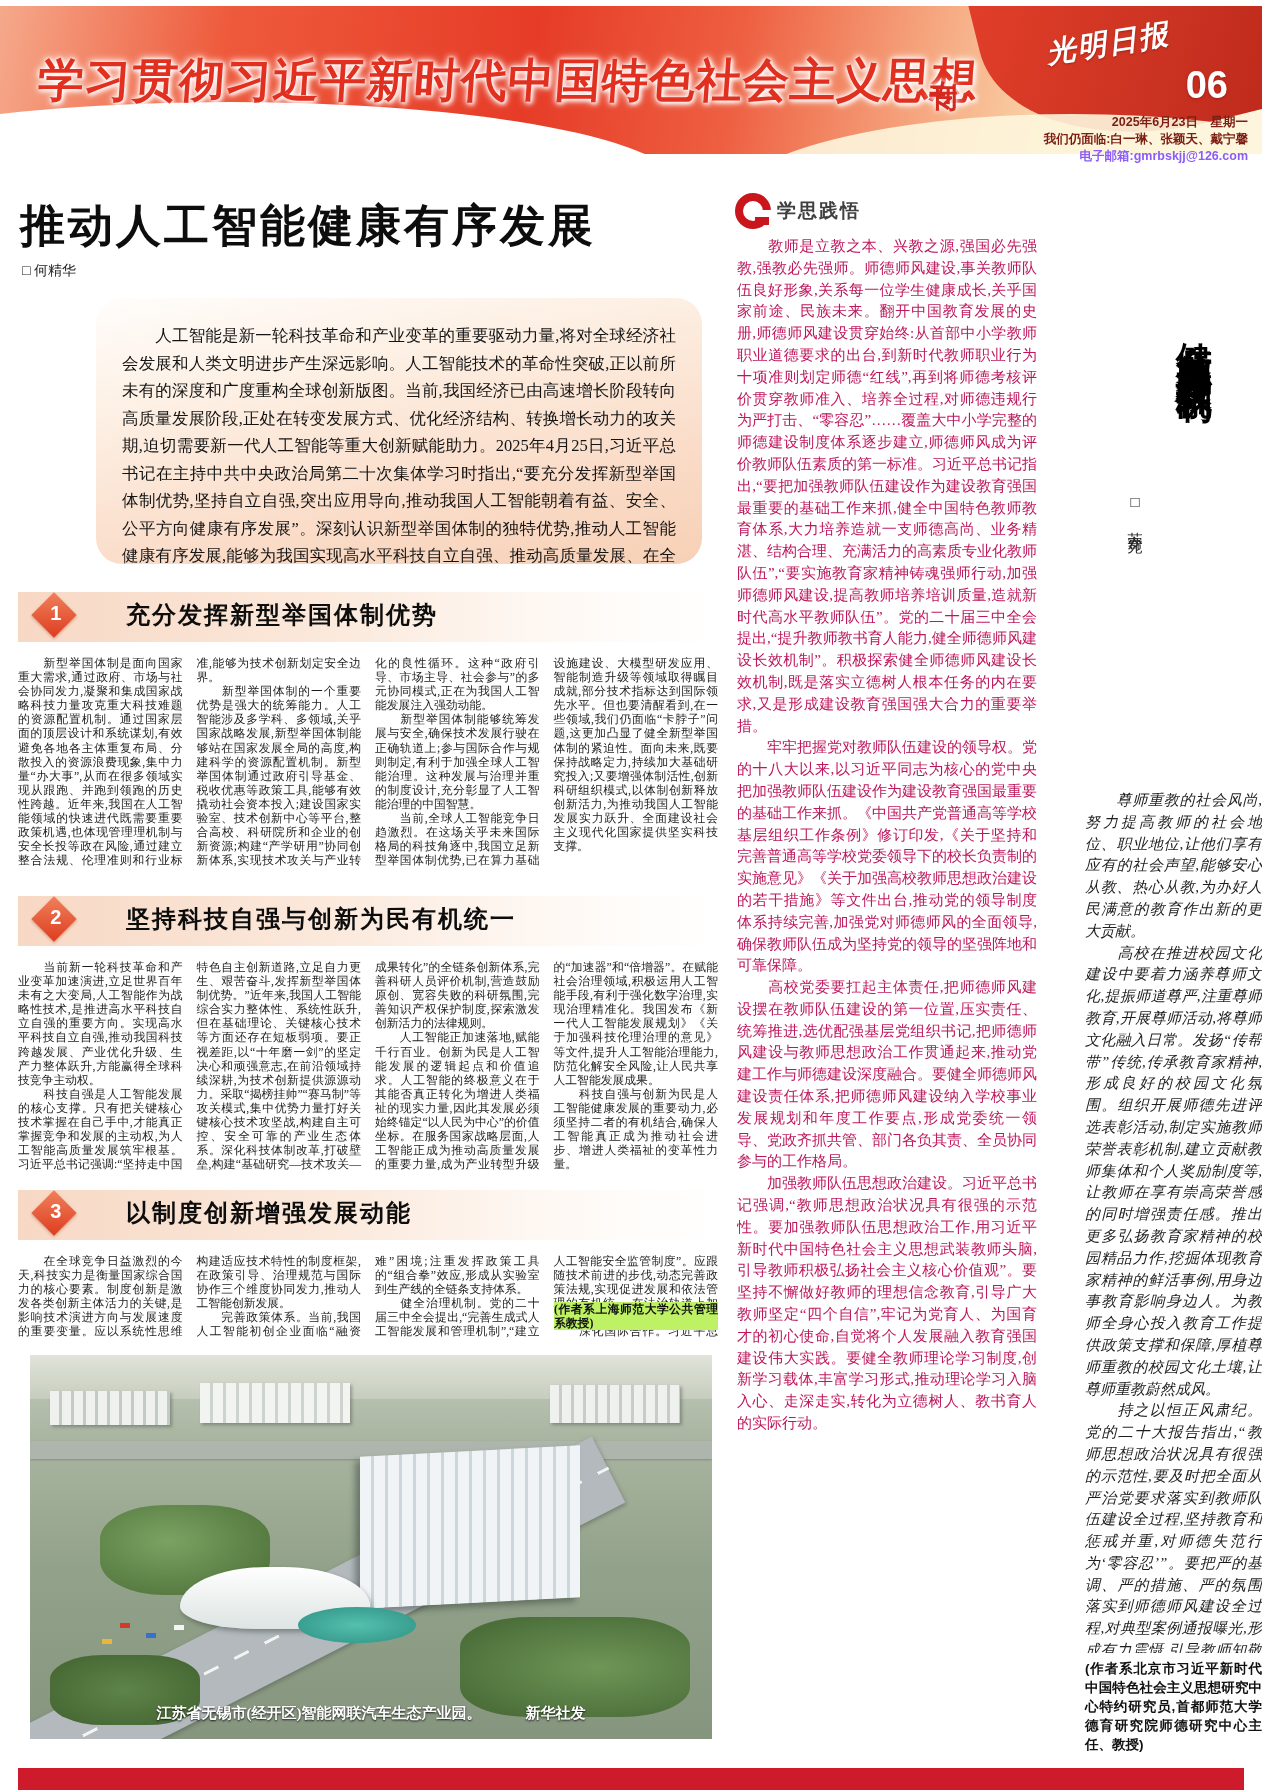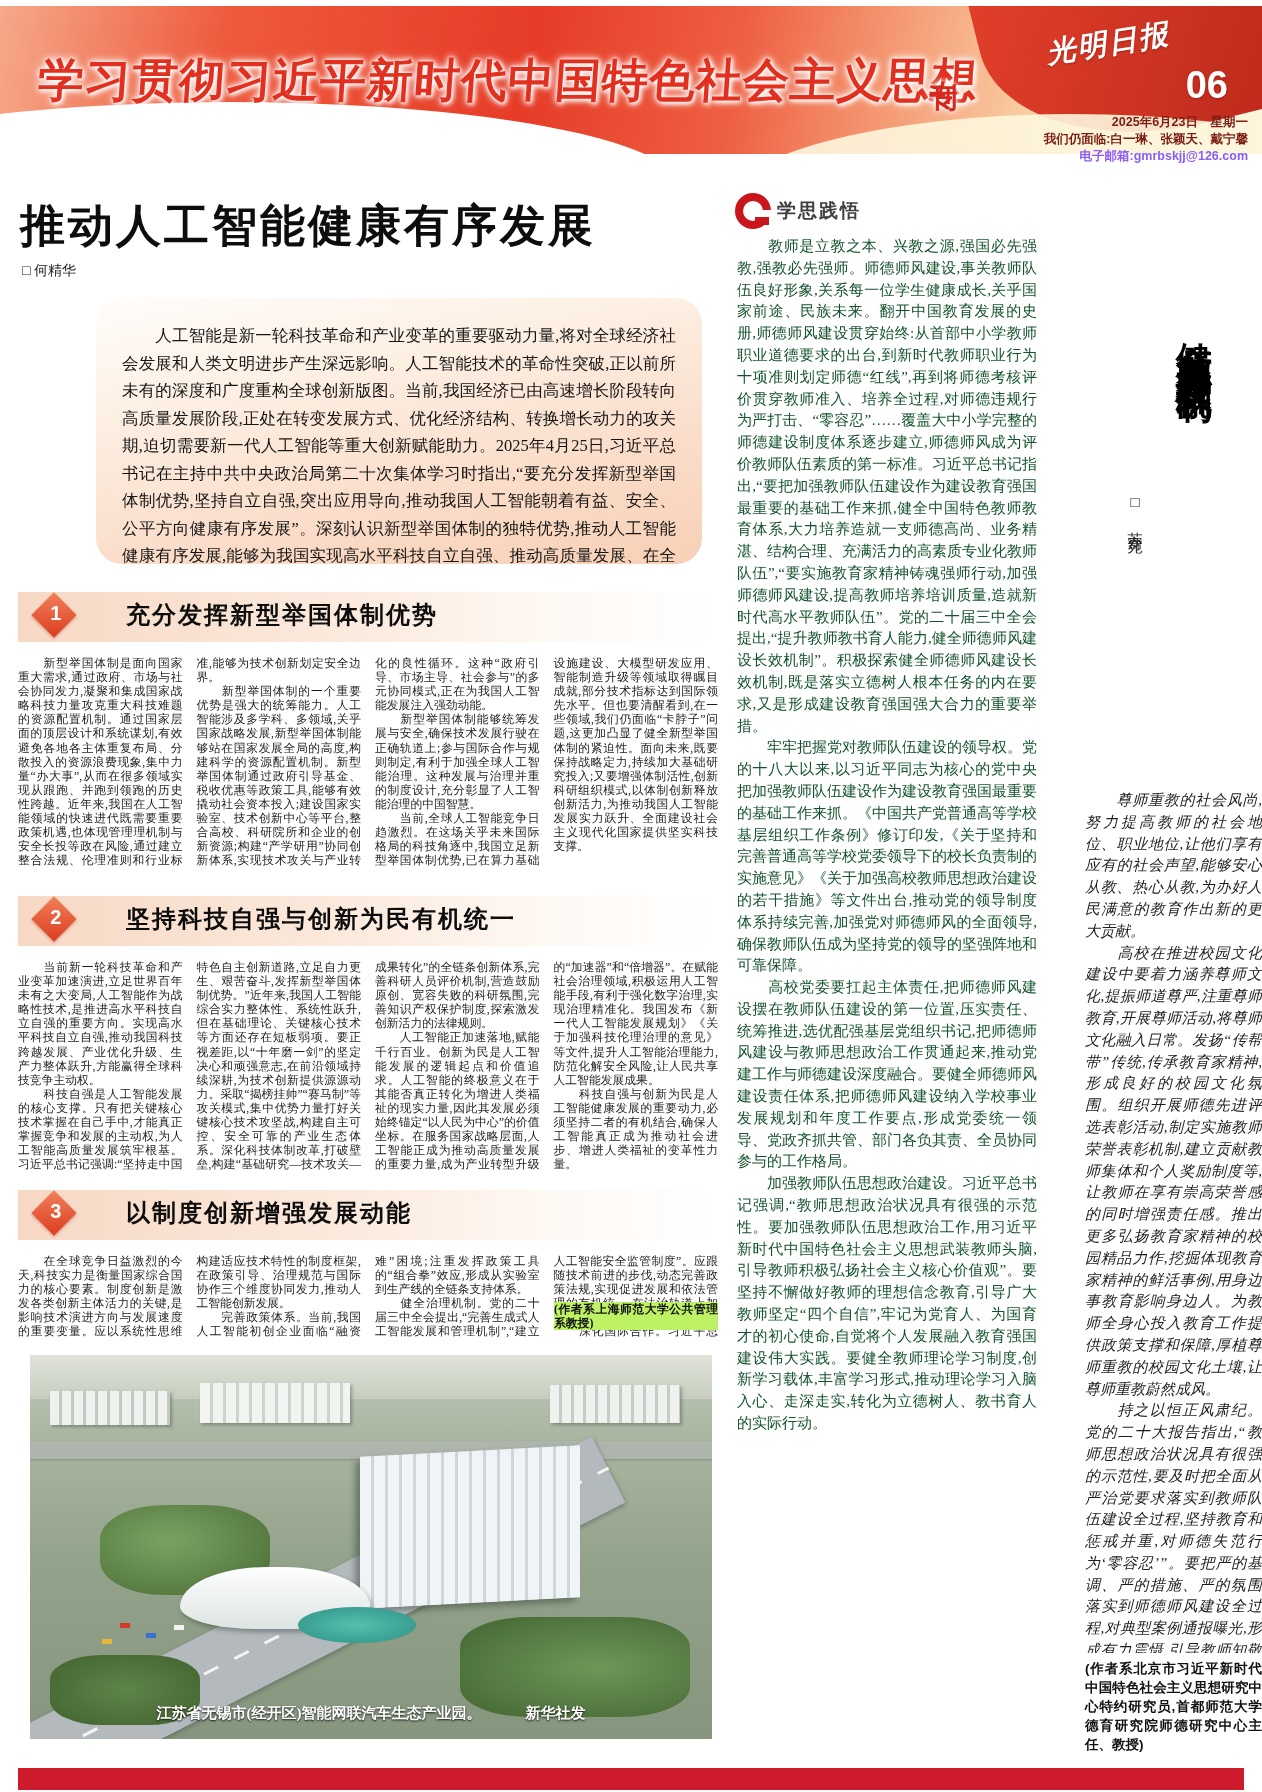--- a/index.html
+++ b/index.html
@@ -54,21 +54,21 @@
     font-weight:700;font-size:15px;text-shadow:0 1px 2px rgba(0,0,0,.85);}
   #photo-caption .credit{margin-left:44px;font-family:"Liberation Sans",sans-serif;}
   
   #sidebar{position:absolute;left:735px;top:190px;width:527px;height:1566px;}
   #sb-logo{position:absolute;left:0;top:0;height:42px;display:flex;align-items:center;}
   .gm-g{position:relative;width:36px;height:36px;border-radius:50%;border:8px solid #c9161d;box-sizing:border-box;margin-right:6px;}
   .gm-g .notch{position:absolute;right:-8px;top:9px;width:12px;height:9px;background:#fff;}
   .gm-g .bar{position:absolute;right:-6px;top:16px;width:14px;height:8px;background:#c9161d;}
   #sb-logo .label{color:#404040;font-family:"Liberation Sans",sans-serif;font-weight:900;font-size:19px;letter-spacing:2px;}
   #sb-col1{position:absolute;left:2px;top:46px;width:300px;height:1518px;overflow:hidden;
-    font-size:15px;line-height:21.8px;text-align:justify;white-space:pre-line;color:#14532d;}
+    font-size:15px;line-height:21.8px;text-align:justify;white-space:pre-line;color:#be185d;}
   #sb-titleblock{position:absolute;left:350px;top:46px;width:177px;height:598px;}
   #sb-title{position:absolute;right:44px;top:78px;writing-mode:vertical-rl;
     font-weight:900;font-size:36px;letter-spacing:4px;color:#000;}
   #sb-author{position:absolute;right:118px;top:258px;writing-mode:vertical-rl;font-size:15px;letter-spacing:3px;color:#222;}
   #sb-col2{position:absolute;left:350px;top:600px;width:177px;height:964px;display:flex;flex-direction:column;}
   #sb-col2 .txt{flex:1 1 auto;overflow:hidden;font-size:15px;line-height:21.8px;text-align:justify;white-space:pre-line;color:#1d1d1d;font-style:italic;}
   #sb-byline{flex:0 0 auto;padding-top:6px;font-family:"Liberation Sans",sans-serif;
     font-weight:700;font-size:13.5px;line-height:19px;text-align:justify;color:#111;}
   
   #redbar{position:absolute;left:18px;top:1768px;width:1226px;height:22px;background:#ce1b2b;}

